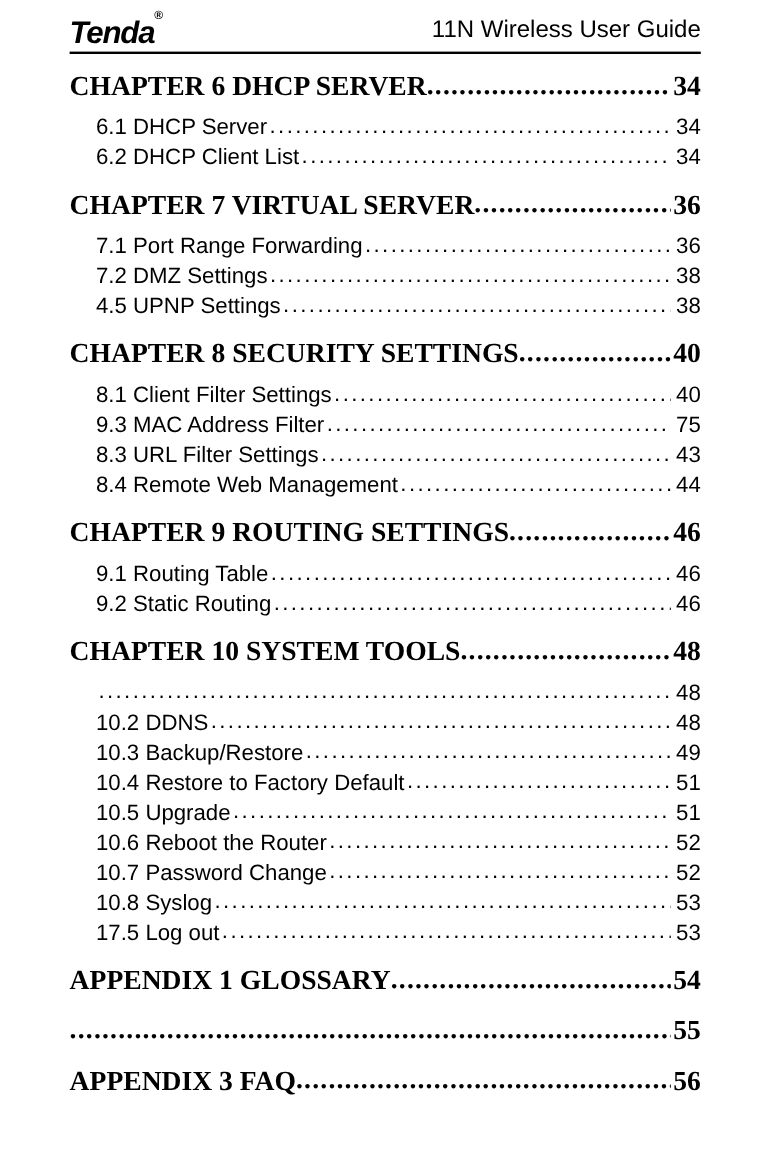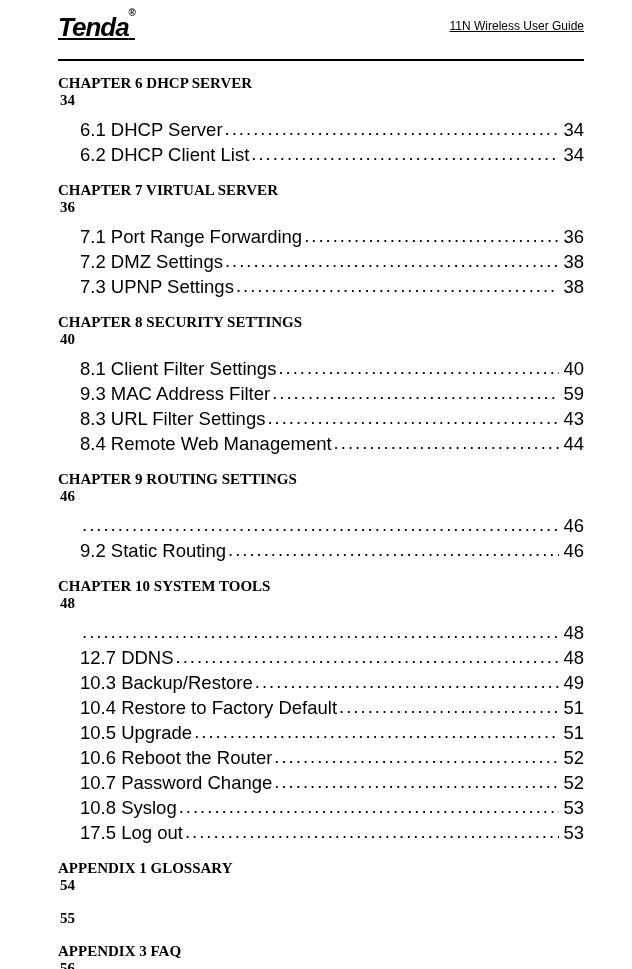--- a/index.html
+++ b/index.html
@@ -9,47 +9,45 @@
     background: #fff;
     font-family: "Times New Roman", Times, serif;
     padding: 10px 48px 10px 58px;
     color: #000;
   }
   .header {
     display: flex;
     justify-content: space-between;
     align-items: center;
     border-bottom: 2px solid #000;
-    padding-bottom: 18px;
+    padding-bottom: 2px;
     margin-bottom: 14px;
-    text-decoration: underline;
   }
   .logo {
     font-family: Arial, sans-serif;
     font-weight: 900;
     font-style: italic;
     font-size: 26px;
     letter-spacing: -1px;
     position: relative;
     top: 2px;
   }
   .logo sup { font-size: 10px; font-style: normal; position: relative; top: -10px; }
   .header-right {
     font-family: Arial, Helvetica, sans-serif;
-    font-size: 12px;
+    font-size: 20px;
   }
   .toc { }
   .chapter {
     display: flex;
     font-weight: bold;
-    font-size: 15px;
+    font-size: 23px;
     margin-top: 16px;
     margin-bottom: 10px;
     white-space: nowrap;
-    flex-direction: column;
   }
   .chapter .title { flex: 0 0 auto; }
   .chapter .dots {
     flex: 1 1 auto;
     overflow: hidden;
     position: relative;
   }
   .chapter .dots::after {
     content: "................................................................................................................";
     position: absolute;
@@ -120,74 +118,75 @@
       <span class="title">7.1 Port Range Forwarding</span>
       <span class="dots"></span>
       <span class="page">36</span>
     </div>
     <div class="entry">
       <span class="title">7.2 DMZ Settings</span>
       <span class="dots"></span>
       <span class="page">38</span>
     </div>
     <div class="entry">
-      <span class="title">7.3 UPNP Settings</span>
+      <span class="title">4.5 UPNP Settings</span>
       <span class="dots"></span>
       <span class="page">38</span>
     </div>
     <div class="chapter">
       <span class="title">CHAPTER 8 SECURITY SETTINGS</span>
       <span class="dots"></span>
       <span class="page">40</span>
     </div>
     <div class="entry">
       <span class="title">8.1 Client Filter Settings</span>
       <span class="dots"></span>
       <span class="page">40</span>
     </div>
     <div class="entry">
       <span class="title">9.3 MAC Address Filter</span>
       <span class="dots"></span>
-      <span class="page">59</span>
+      <span class="page">75</span>
     </div>
     <div class="entry">
       <span class="title">8.3 URL Filter Settings</span>
       <span class="dots"></span>
       <span class="page">43</span>
     </div>
     <div class="entry">
       <span class="title">8.4 Remote Web Management</span>
       <span class="dots"></span>
       <span class="page">44</span>
     </div>
     <div class="chapter">
       <span class="title">CHAPTER 9 ROUTING SETTINGS</span>
       <span class="dots"></span>
       <span class="page">46</span>
     </div>
     <div class="entry">
+      <span class="title">9.1 Routing Table</span>
       <span class="dots"></span>
       <span class="page">46</span>
     </div>
     <div class="entry">
       <span class="title">9.2 Static Routing</span>
       <span class="dots"></span>
       <span class="page">46</span>
     </div>
     <div class="chapter">
       <span class="title">CHAPTER 10 SYSTEM TOOLS</span>
       <span class="dots"></span>
       <span class="page">48</span>
     </div>
     <div class="entry">
       <span class="dots"></span>
       <span class="page">48</span>
     </div>
     <div class="entry">
-      <span class="title">12.7 DDNS</span>
+      <span class="title">10.2 DDNS</span>
       <span class="dots"></span>
       <span class="page">48</span>
     </div>
     <div class="entry">
       <span class="title">10.3 Backup/Restore</span>
       <span class="dots"></span>
       <span class="page">49</span>
     </div>
     <div class="entry">
       <span class="title">10.4 Restore to Factory Default</span>

